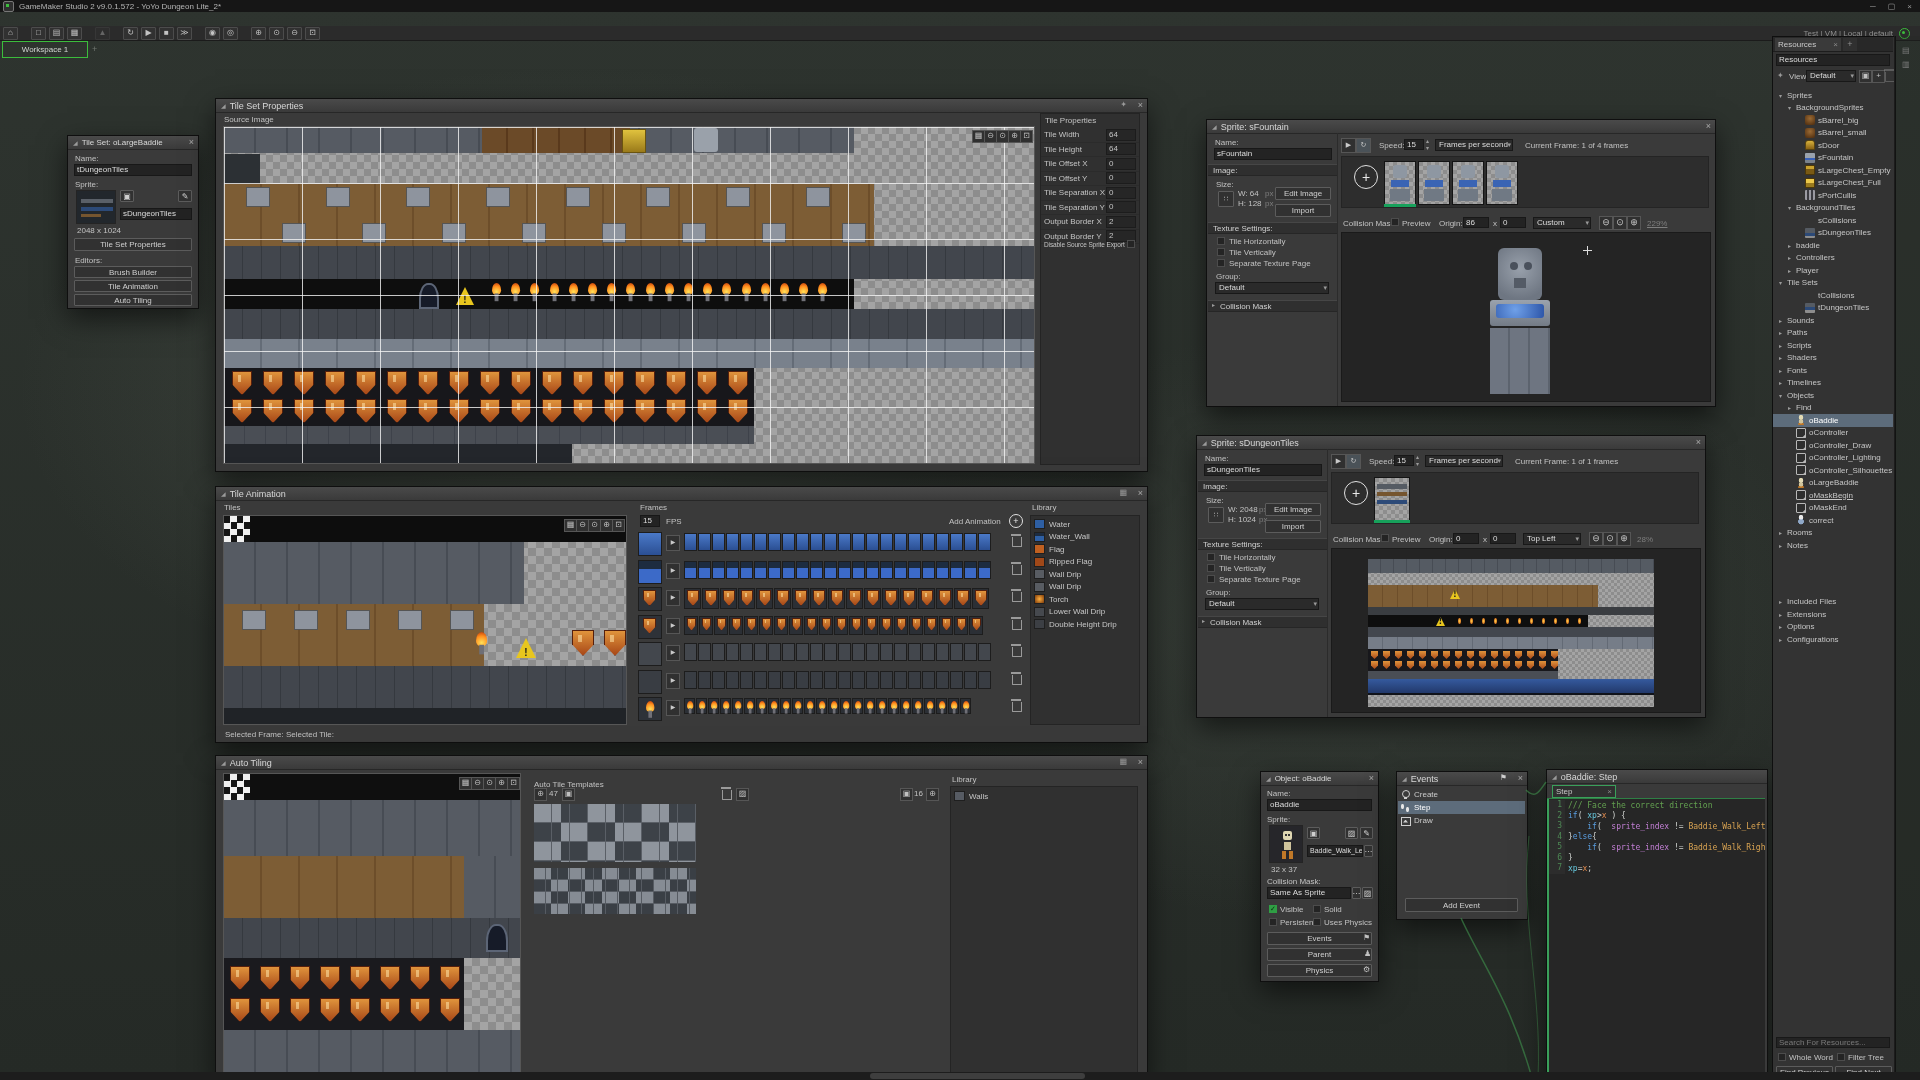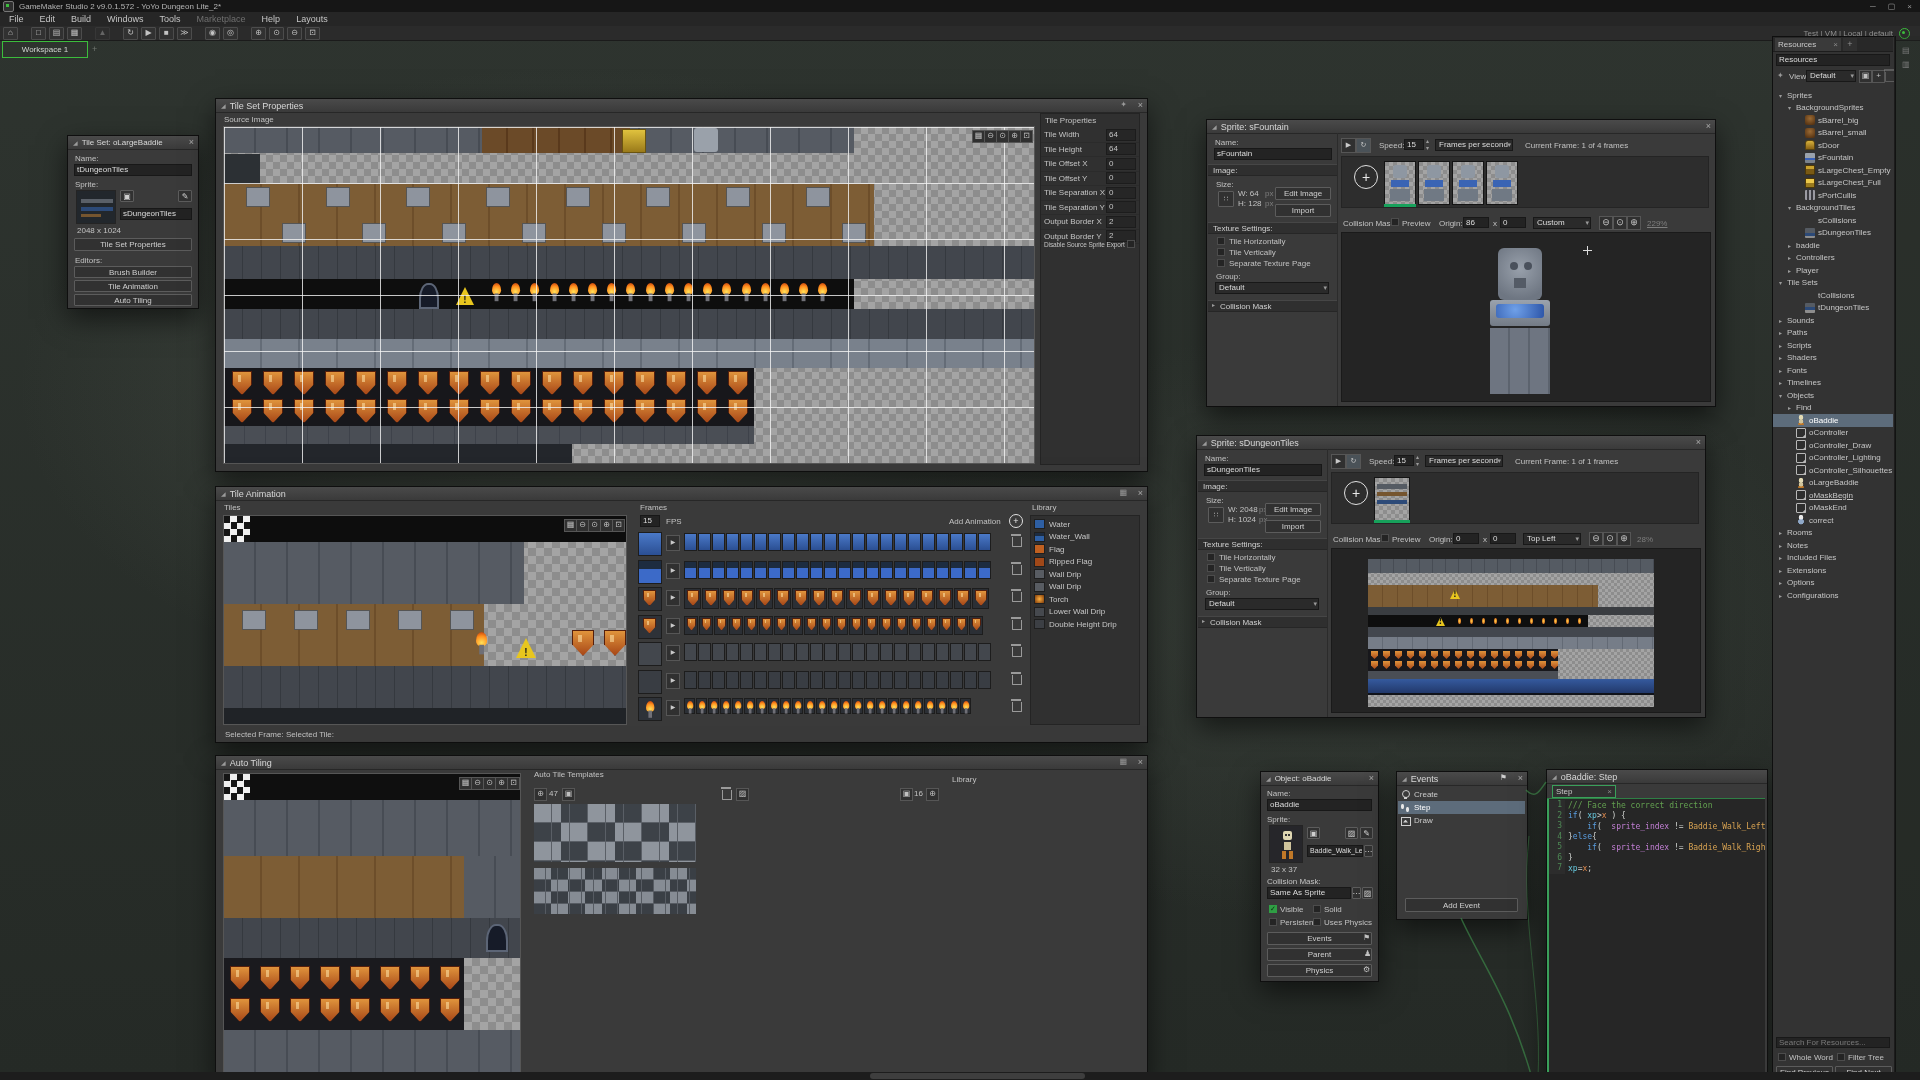--- a/index.html
+++ b/index.html
@@ -123,30 +123,20 @@
   <div class="titlebar">
     <span class="appico"></span>
     <span>GameMaker Studio 2   v9.0.1.572 - YoYo Dungeon Lite_2*</span>
     <span class="wbtns">
       <b>─</b>
       <b>▢</b>
       <b>×</b>
     </span>
   </div>
 
-  <div class="menubar" id="menu-items">
-      <span class="menu-item">File</span>
-      <span class="menu-item">Edit</span>
-      <span class="menu-item">Build</span>
-      <span class="menu-item">Windows</span>
-      <span class="menu-item">Tools</span>
-      <span class="menu-item muted">Marketplace</span>
-      <span class="menu-item">Help</span>
-      <span class="menu-item">Layouts</span>
-    </div>
   <div class="toolbar">
     <span id="toolbar-icons" style="display:flex;align-items:center;">
         <span class="tb-ic">⌂</span>
         <span class="tb-gap"></span>
         <span class="tb-ic">□</span>
         <span class="tb-ic">▤</span>
         <span class="tb-ic">▦</span>
         <span class="tb-gap"></span>
         <span class="tb-ic dim">▲</span>
         <span class="tb-gap"></span>
@@ -892,31 +882,37 @@
         <div class="shield" style="left: 216px; top: 192px; width: 20px; height: 24px;"></div>
         <div class="shield" style="left: 216px; top: 224px; width: 20px; height: 24px;"></div>
         <div class="abs stoneA" style="left: 0px; top: 256px; width: 298px; height: 44px;"></div>
         <div class="doorarch" style="left: 262px; top: 150px; width: 22px; height: 28px;"></div>
         <div class="mini-ic" style="left: 235px; top: 3px;">▦</div>
         <div class="mini-ic" style="left: 247px; top: 3px;">⊖</div>
         <div class="mini-ic" style="left: 259px; top: 3px;">⊙</div>
         <div class="mini-ic" style="left: 271px; top: 3px;">⊕</div>
         <div class="mini-ic" style="left: 283px; top: 3px;">⊡</div>
       </div>
-    <b class="lbl" style="left:318px;top:14px;">Auto Tile Templates</b>
+    <b class="lbl" style="left:318px;top:24px;">Auto Tile Templates</b>
     <span class="mini-ic" style="left:318px;top:32px;">⊕</span>
     <b class="lbl" style="left:333px;top:33px;">47</b>
     <span class="mini-ic" style="left:346px;top:32px;">▣</span>
     <span class="trash" style="left:506px;top:34px;"></span>
     <span class="mini-ic" style="left:520px;top:32px;">▨</span>
 
     <span class="mini-ic" style="left:684px;top:32px;">▣</span>
     <b class="lbl" style="left:698px;top:33px;">16</b>
     <span class="mini-ic" style="left:710px;top:32px;">⊕</span>
     <b class="lbl" style="left:736px;top:19px;">Library</b>
+    <div class="panel" style="left:734px;top:30px;width:188px;height:287px;">
+      <div class="lib-row" style="margin-top:3px;">
+        <span class="sw stoneA"></span>
+        <span>Walls</span>
+      </div>
+    </div>
   <div class="abs" id="auto-templates" style="position: absolute; left: 0px; top: 0px; width: 100%; height: 100%; pointer-events: none;">
         <div class="abs" style="left: 318px; top: 48px; width: 162px; height: 58px; background: repeating-linear-gradient(90deg, transparent 0px, transparent 17px, rgb(90, 95, 102) 17px, rgb(90, 95, 102) 18px) 0% 0% / auto, repeating-linear-gradient(transparent 0px, transparent 18px, rgb(90, 95, 102) 18px, rgb(90, 95, 102) 19px) 0% 0% / auto, repeating-conic-gradient(rgb(61, 66, 72) 0deg, rgb(61, 66, 72) 25%, transparent 0deg, transparent 50%) 0% 0% / 54px 38px rgb(143, 149, 157);"></div>
         <div class="abs" style="left: 318px; top: 112px; width: 162px; height: 46px; background: repeating-linear-gradient(90deg, transparent 0px, transparent 11px, rgb(86, 91, 98) 11px, rgb(86, 91, 98) 12px) 0% 0% / auto, repeating-linear-gradient(transparent 0px, transparent 11px, rgb(86, 91, 98) 11px, rgb(86, 91, 98) 12px) 0% 0% / auto, repeating-conic-gradient(rgb(58, 63, 69) 0deg, rgb(58, 63, 69) 25%, transparent 0deg, transparent 50%) 0% 0% / 34px 24px rgb(134, 140, 148);"></div>
       </div>
     </div>
 
   <div class="win" id="w-sfnt" style="left:1206px;top:119px;width:508px;height:286px;">
     <div class="wt">
       <span class="tri">◢</span>
       <span>Sprite: sFountain</span>
@@ -1391,21 +1387,21 @@
           <span>correct</span>
         </div>
         <div class="tree-row" style="padding-left: 4px;">
           <span class="tr-arrow">▸</span>
           <span>Rooms</span>
         </div>
         <div class="tree-row" style="padding-left: 4px;">
           <span class="tr-arrow">▸</span>
           <span>Notes</span>
         </div>
-        <div class="tree-row" style="padding-left: 4px;">
+        <div class="tree-row" style="padding-left: 4px; margin-top: 44px;">
           <span class="tr-arrow">▸</span>
           <span>Included Files</span>
         </div>
         <div class="tree-row" style="padding-left: 4px;">
           <span class="tr-arrow">▸</span>
           <span>Extensions</span>
         </div>
         <div class="tree-row" style="padding-left: 4px;">
           <span class="tr-arrow">▸</span>
           <span>Options</span>

